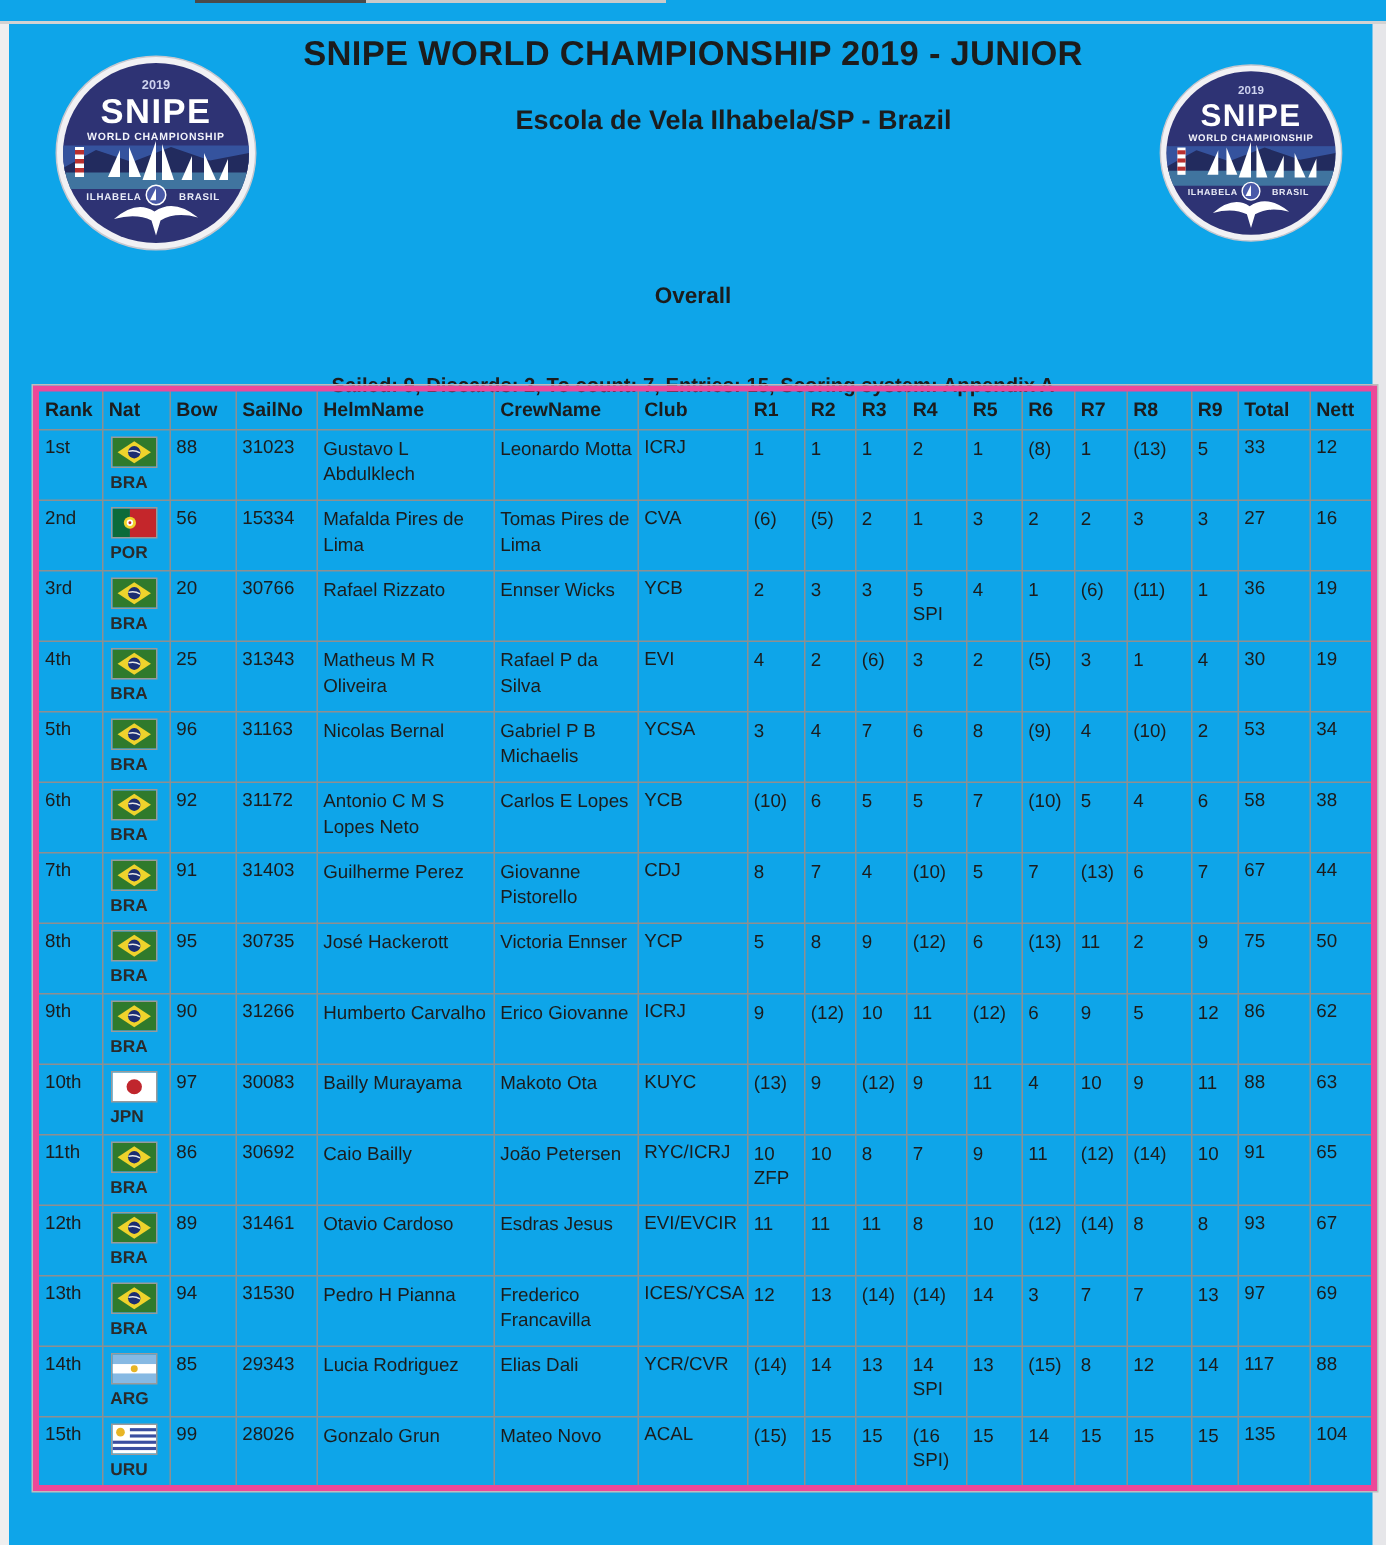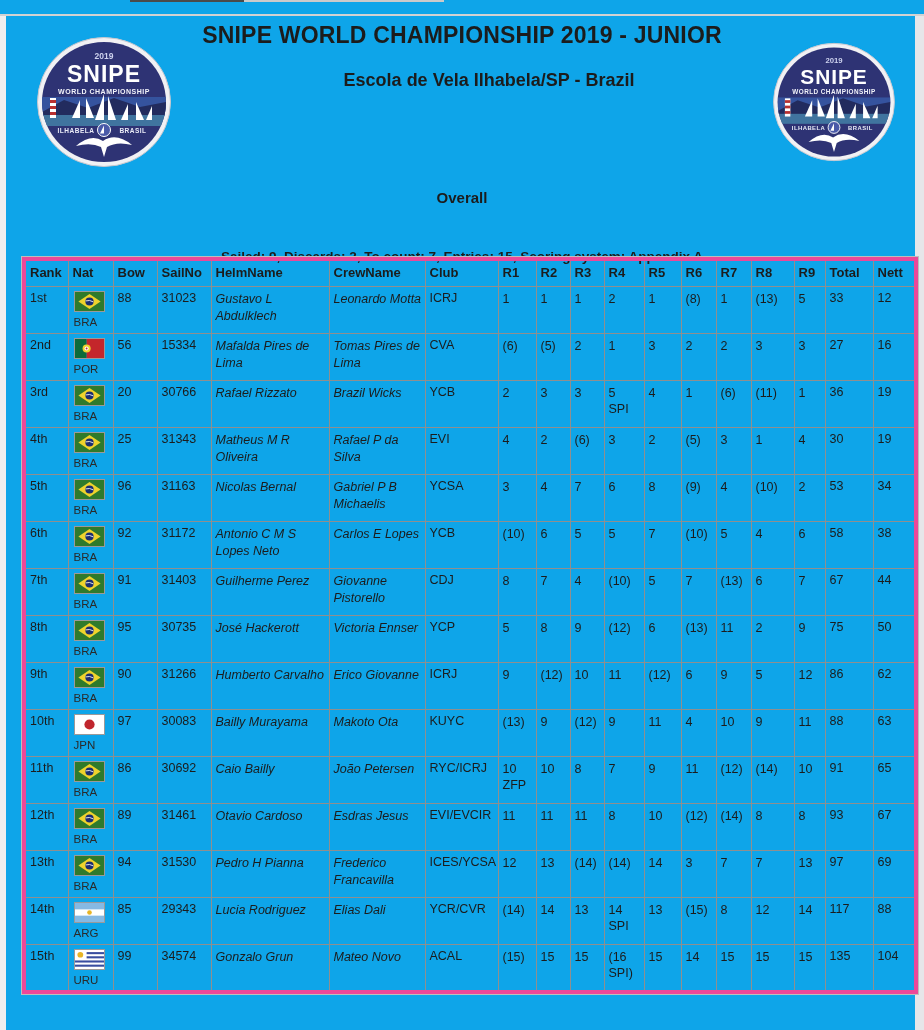--- a/index.html
+++ b/index.html
@@ -27,24 +27,24 @@
   .logo svg{width:100%;height:100%;}
 
   table.results{position:absolute;top:257px;left:22px;width:892px;border-collapse:collapse;
                 table-layout:fixed;font-size:12.5px;}
   table.results th, table.results td{border:1px solid #8f8f8f;vertical-align:top;
                 text-align:left;padding:4px 2px 3px 4px;overflow:visible;}
   table.results{border:4px solid #ec4899;outline:1px solid #bdbdbd;}
   table.results th{font-size:13px;font-weight:bold;height:18px;white-space:nowrap;}
   table.results tbody tr{height:47px;}
   td.race{white-space:pre-line;line-height:1.3;}
-  .nat-wrap{display:flex;flex-direction:column;align-items:flex-start;padding-left:1px;}
+  .nat-wrap{display:flex;flex-direction:column;align-items:flex-start;padding-left:1px;font-weight:bold;}
   .flag{width:29px;height:19px;display:block;border:1px solid #9a9a9a;}
   .nat-code{font-size:11.5px;margin-top:4px;color:#2a2a2a;}
-  .name-cell{line-height:1.35;font-style:italic;}
+  .name-cell{line-height:1.35;}
 </style>
 </head>
 <body>
 
 <div class="page">
   <div class="artifact-dark"></div>
   <div class="artifact-light"></div>
   <div class="top-strip"></div>
   <div class="edge-left"></div>
   <div class="edge-right"></div>
@@ -236,21 +236,21 @@
                 <polygon points="15,2.2 26.5,10 15,17.8 3.5,10" fill="#efd32c"></polygon>
                 <circle cx="15" cy="10" r="4.3" fill="#1c2d72"></circle>
                 <path d="M11 9.4 Q15 8 19 10.4" stroke="#e8e8e8" stroke-width="1" fill="none"></path>
               </svg>
               <span class="nat-code">BRA</span>
             </span>
           </td>
           <td>20</td>
           <td>30766</td>
           <td class="name-cell">Rafael Rizzato</td>
-          <td class="name-cell">Brazil Wicks</td>
+          <td class="name-cell">Ennser Wicks</td>
           <td>YCB</td>
           <td class="race">2</td>
           <td class="race">3</td>
           <td class="race">3</td>
           <td class="race">5
 SPI</td>
           <td class="race">4</td>
           <td class="race">1</td>
           <td class="race">(6)</td>
           <td class="race">(11)</td>
@@ -596,21 +596,21 @@
                 <rect x="12" y="2.2" width="18" height="2.2" fill="#3a4ea0"></rect>
                 <rect x="12" y="6.6" width="18" height="2.2" fill="#3a4ea0"></rect>
                 <rect y="11" width="30" height="2.2" fill="#3a4ea0"></rect>
                 <rect y="15.4" width="30" height="2.2" fill="#3a4ea0"></rect>
                 <circle cx="5.5" cy="5" r="3" fill="#e8b526"></circle>
               </svg>
               <span class="nat-code">URU</span>
             </span>
           </td>
           <td>99</td>
-          <td>34574</td>
+          <td>28026</td>
           <td class="name-cell">Gonzalo Grun</td>
           <td class="name-cell">Mateo Novo</td>
           <td>ACAL</td>
           <td class="race">(15)</td>
           <td class="race">15</td>
           <td class="race">15</td>
           <td class="race">(16
 SPI)</td>
           <td class="race">15</td>
           <td class="race">14</td>

